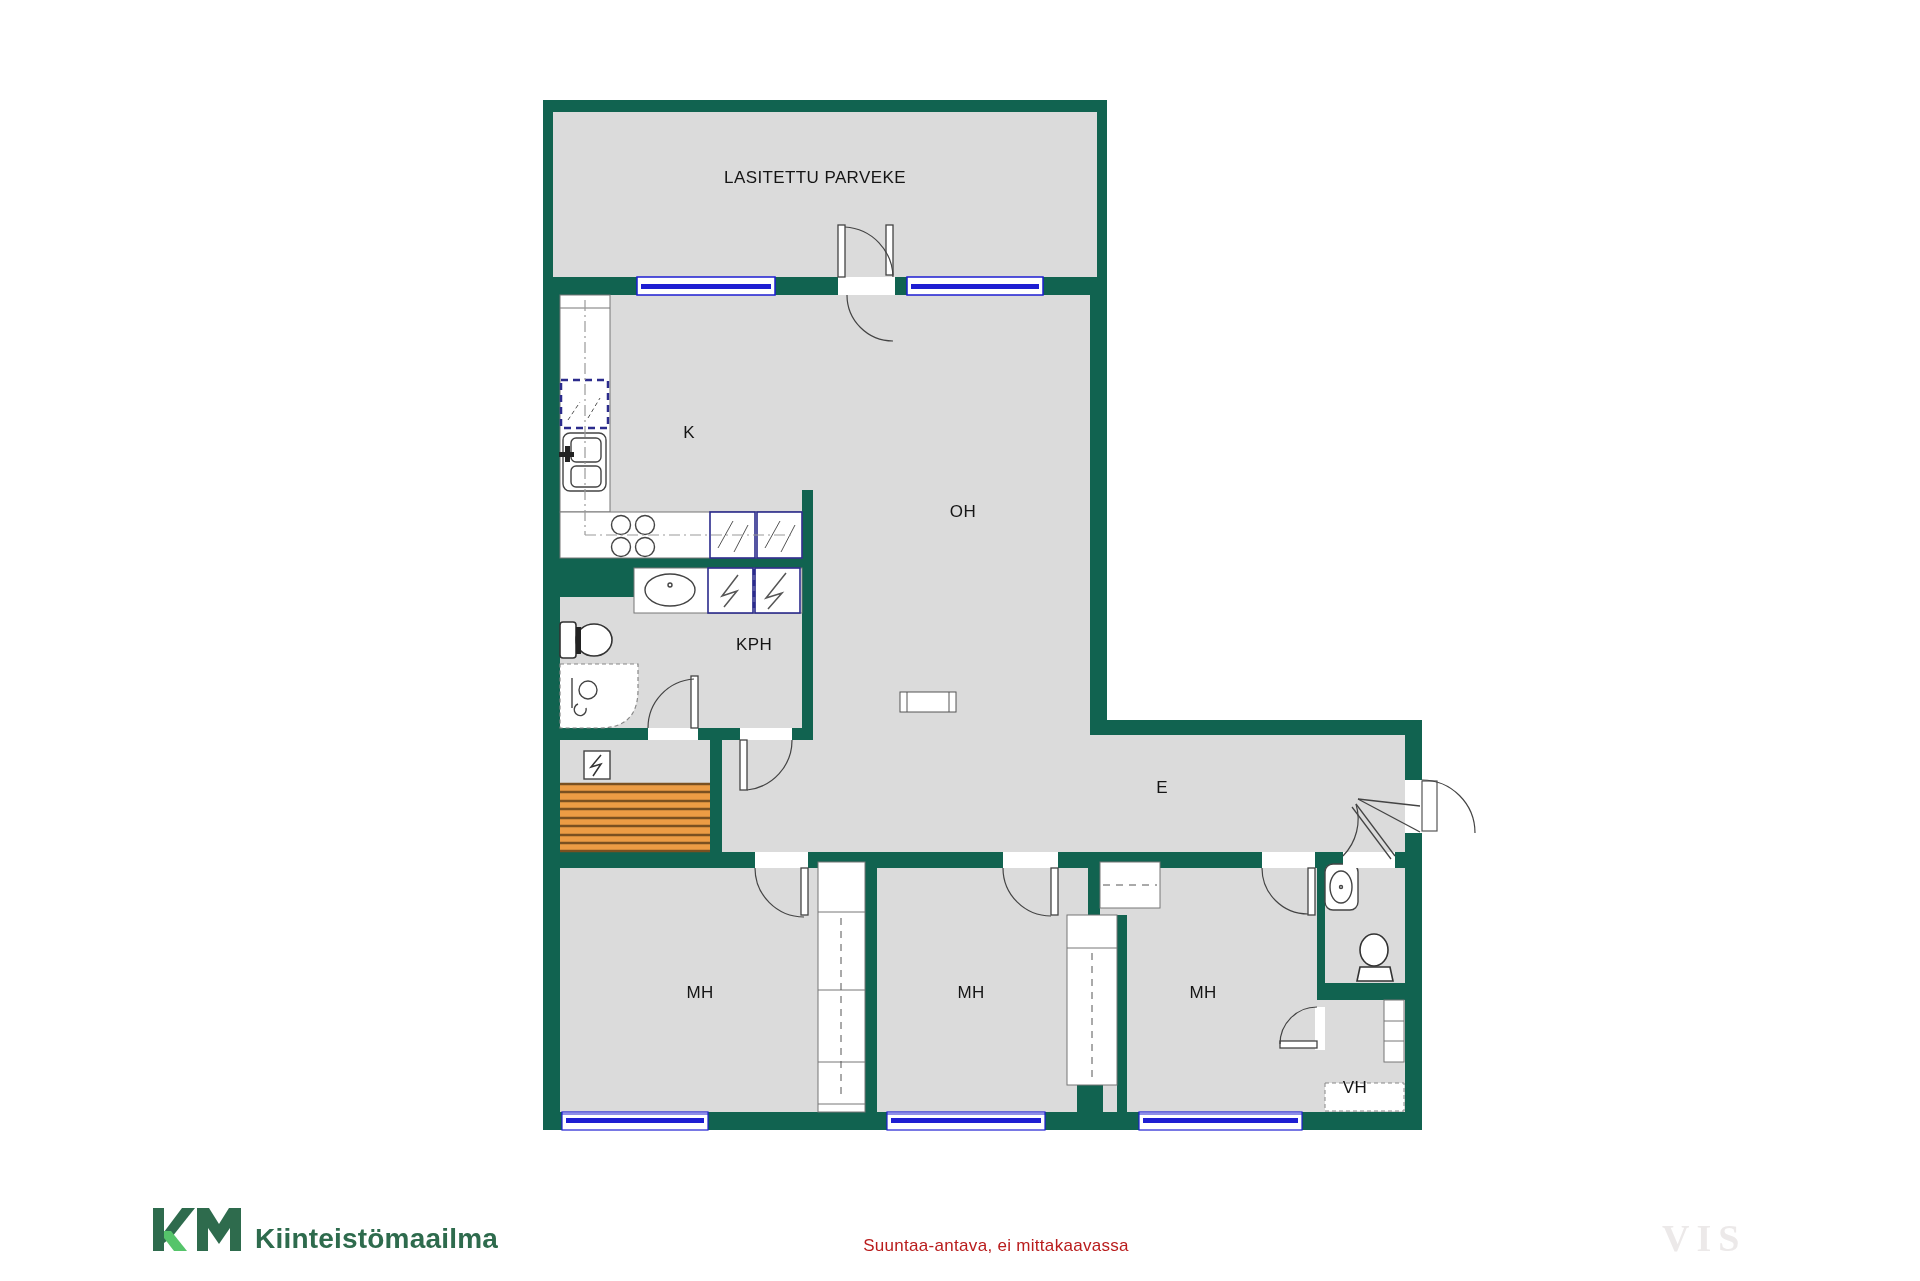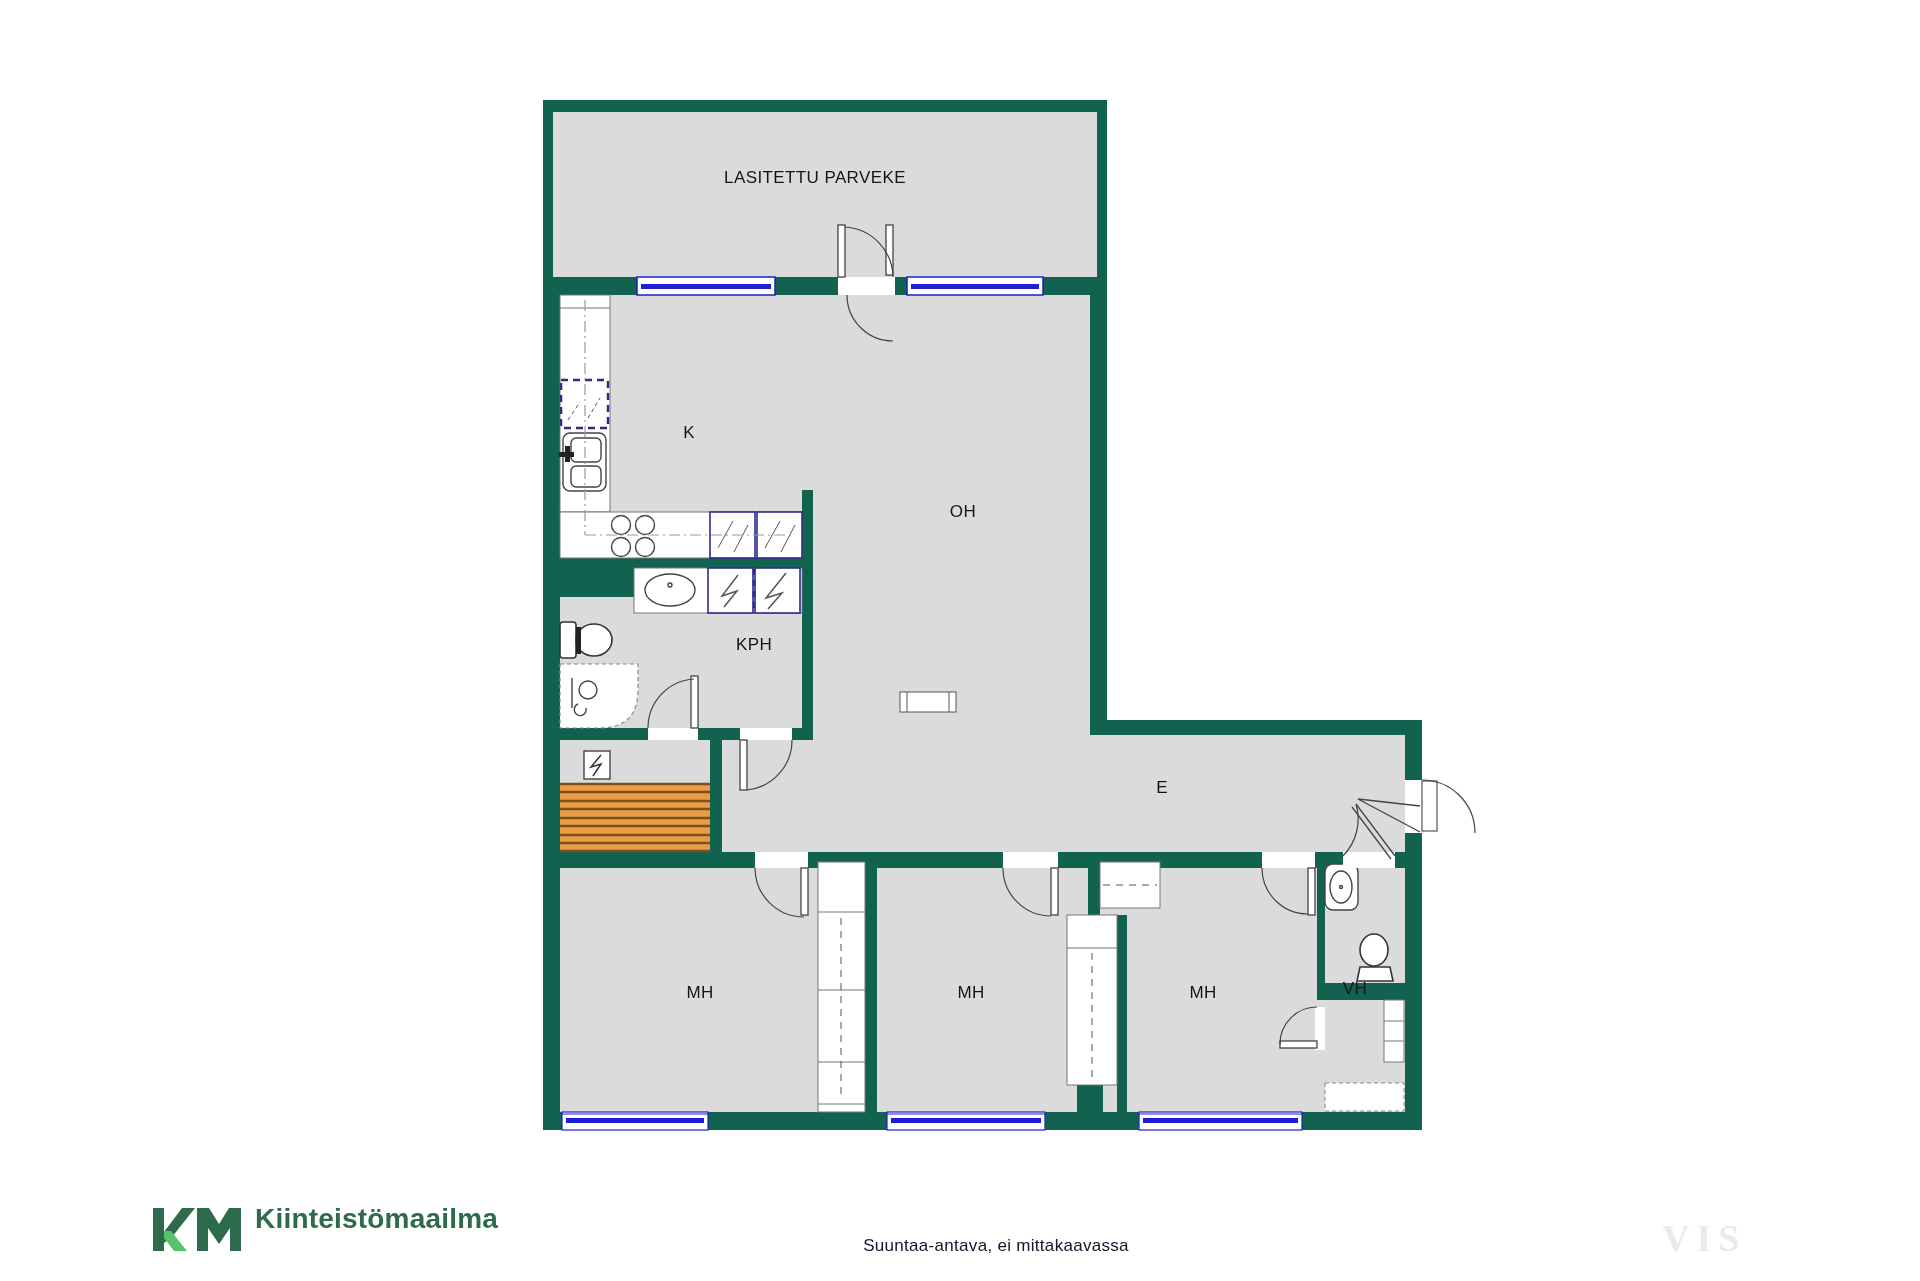--- a/index.html
+++ b/index.html
@@ -1,25 +1,25 @@
 <!DOCTYPE html>
 <html><head>
 <meta charset="utf-8">
 <style>
   html,body{margin:0;padding:0;background:#fff;}
   .canvas{position:relative;width:1744px;height:1281px;background:#ffffff;overflow:hidden;
           font-family:"Liberation Sans",sans-serif;}
   .plan-svg{position:absolute;left:0;top:0;}
   .room-label{position:absolute;transform:translate(-50%,-50%);font-size:17px;color:#151515;
               letter-spacing:.4px;white-space:nowrap;font-family:"Liberation Sans",sans-serif;}
-  .footer-logo{position:absolute;left:145px;top:1203px;display:flex;align-items:flex-start;gap:10px;}
+  .footer-logo{position:absolute;left:145px;top:1203px;display:flex;align-items:flex-end;gap:10px;}
   .logo-text{font-size:28px;font-weight:bold;color:#2E6B4D;letter-spacing:.2px;
              font-family:"Liberation Sans",sans-serif;}
   .disclaimer{position:absolute;left:996px;top:1236px;transform:translateX(-50%);
-              font-size:17px;color:#0f172a;letter-spacing:.3px;}
+              font-size:17px;color:#b91c1c;letter-spacing:.3px;}
   .watermark{position:absolute;left:1662px;top:1216px;font-family:"Liberation Serif",serif;
              font-weight:bold;font-size:38px;color:#ECE9E9;letter-spacing:7px;}
 </style>
 </head>
 <body>
 
 <div class="canvas">
 
   <svg class="plan-svg" width="1920" height="1281" viewBox="0 0 1920 1281">
 
@@ -282,21 +282,21 @@
   </svg>
 
   <div class="room-label" style="left:815px;top:178px;">LASITETTU PARVEKE</div>
   <div class="room-label" style="left:689px;top:433px;">K</div>
   <div class="room-label" style="left:946px;top:512px;margin-left:17px;">OH</div>
   <div class="room-label" style="left:722px;top:645px;margin-left:32px;">KPH</div>
   <div class="room-label" style="left:1162px;top:788px;">E</div>
   <div class="room-label" style="left:700px;top:993px;">MH</div>
   <div class="room-label" style="left:971px;top:993px;">MH</div>
   <div class="room-label" style="left:1203px;top:993px;">MH</div>
-  <div class="room-label" style="left:1355px;top:989px;">VH</div>
+  <div class="room-label" style="left:1355px;top:1088px;">VH</div>
 
   <div class="footer-logo">
     <svg width="100" height="52" viewBox="0 0 100 52">
       <rect x="8" y="5" width="11" height="43" fill="#2E6B4D"></rect>
       <polygon points="19,29 37,5 50,5 27,34 19,40" fill="#2E6B4D"></polygon>
       <polygon points="19,35 29,48 42,48 26,28 19,28" fill="#55C46A"></polygon>
       <polygon points="52,48 52,5 64,5 74,21 84,5 96,5 96,48 85,48 85,25 74,41 63,25 63,48" fill="#2E6B4D"></polygon>
     </svg>
     <span class="logo-text">Kiinteistömaailma</span>
   </div>

